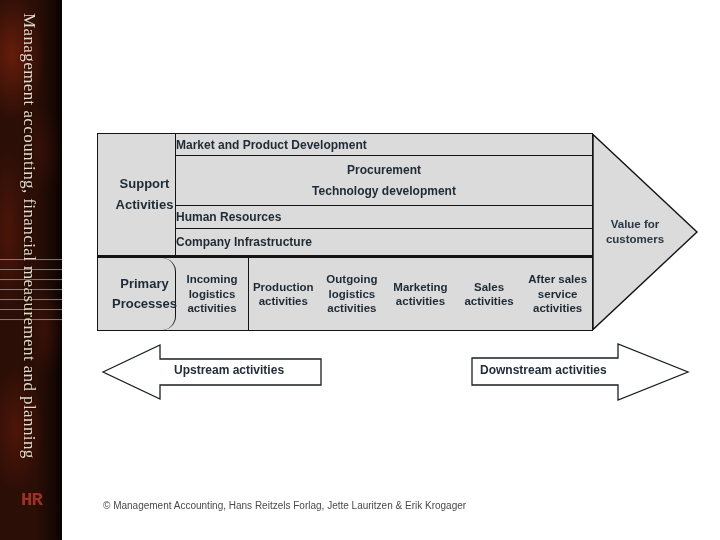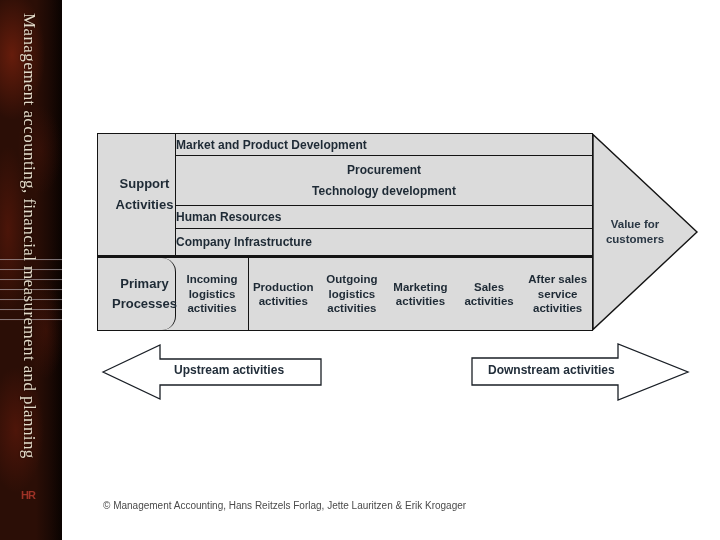--- a/index.html
+++ b/index.html
@@ -20,22 +20,22 @@
   .sidebar-stripes{position:absolute;left:0;top:259px;width:62px;height:64px;
     background:repeating-linear-gradient(to bottom,
       rgba(205,200,208,.55) 0px, rgba(205,200,208,.55) 1px,
       rgba(90,40,30,.25) 1px, transparent 2px, transparent 10px);}
   .sidebar-title{position:absolute;left:19px;top:13px;
     writing-mode:vertical-rl;
     font-family:"Liberation Serif","DejaVu Serif",serif;
     font-size:17px;letter-spacing:.4px;color:#e3dac8;white-space:nowrap;
     text-shadow:0 0 2px rgba(0,0,0,.6);}
   .sidebar-logo{position:absolute;left:21px;top:489px;
-    font-family:Liberation Sans, sans-serif;
-    font-size:11px;font-weight:700;letter-spacing:-1px;color:#9e3226;}
+    font-family:Liberation Mono, monospace;
+    font-size:19px;font-weight:700;letter-spacing:-1px;color:#9e3226;}
 
   
   .vc-grid{position:absolute;left:97px;top:133px;width:496px;height:198px;
     box-sizing:border-box;border:1.5px solid #141414;background:#dbdbdb;
     display:grid;grid-template-columns:78px 1fr;
     grid-template-rows:22px 50px 23px 26px 3px 1fr;
     color:#1e2a35;}
   .vc-grid .lbl{border-right:1px solid #141414;display:flex;flex-direction:column;
     align-items:center;justify-content:center;font-weight:700;font-size:13px;line-height:1.55;padding-left:16px;}
   .support-label{grid-row:1/5;grid-column:1;}
@@ -149,17 +149,17 @@
   </div>
 
   <svg class="flow-arrow" style="left:100px;top:342px;" width="225" height="62" viewBox="0 0 225 62">
     <polygon points="3,30 60,3 60,17 221,17 221,43 60,43 60,57" fill="#ffffff" stroke="#1a1f26" stroke-width="1.3"></polygon>
   </svg>
   <div class="flow-label" style="left:174px;top:363px;">Upstream activities</div>
 
   <svg class="flow-arrow" style="left:470px;top:342px;" width="222" height="62" viewBox="0 0 222 62">
     <polygon points="2,16 148,16 148,2 218,30 148,58 148,43 2,43" fill="#ffffff" stroke="#1a1f26" stroke-width="1.3"></polygon>
   </svg>
-  <div class="flow-label" style="left:480px;top:363px;margin-left:8px;">Downstream activities</div>
+  <div class="flow-label" style="left:480px;top:363px;">Downstream activities</div>
 
   <div class="footer">© Management Accounting, Hans Reitzels Forlag, Jette Lauritzen &amp; Erik Krogager</div>
 
 </div>
 
 </body></html>

